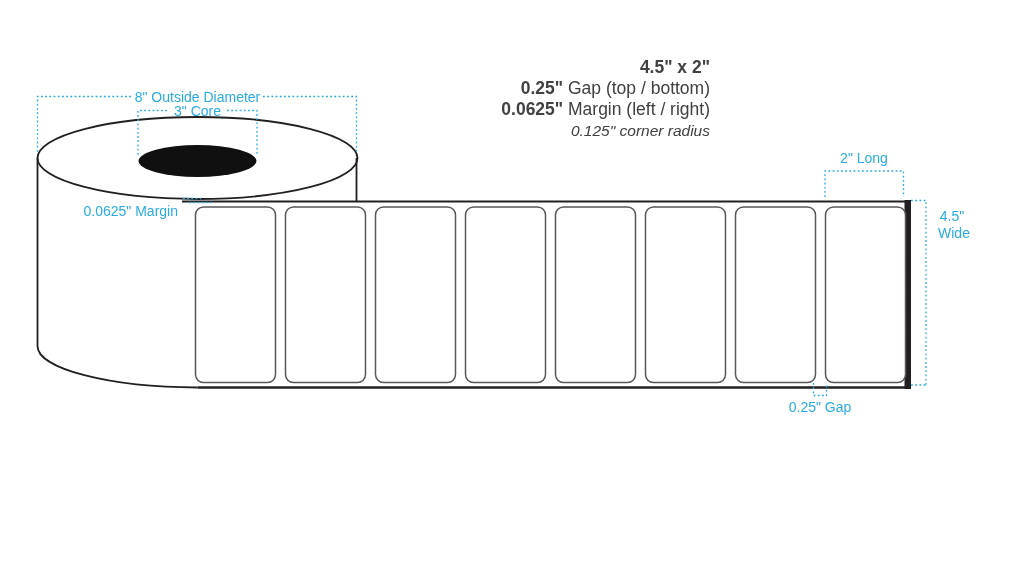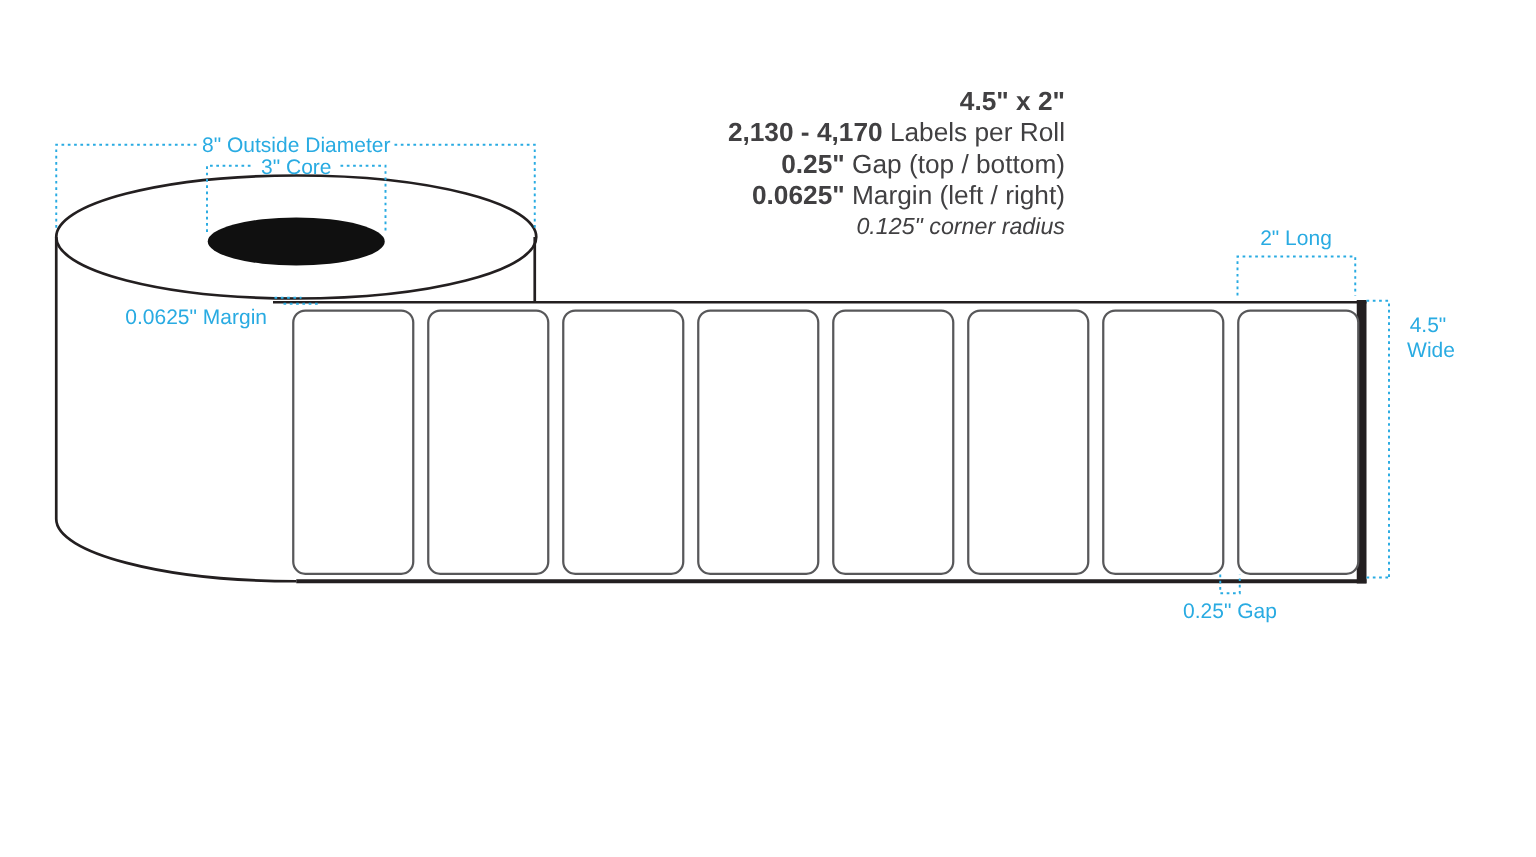--- a/index.html
+++ b/index.html
@@ -76,19 +76,18 @@
       <text class="bt" x="178" y="216" text-anchor="end">0.0625" Margin</text>
       <text class="bt" x="864" y="163" text-anchor="middle">2" Long</text>
       <text class="bt" x="952" y="221" text-anchor="middle">4.5"</text>
       <text class="bt" x="954" y="238" text-anchor="middle">Wide</text>
       <text class="bt" x="820" y="412" text-anchor="middle">0.25" Gap</text>
     </g>
   </svg>
 
   <div class="specs">
     <div><b>4.5" x 2"</b></div>
-    <div><b>2,130 - 4,170</b><span> Labels per Roll</span></div>
     <div><b>0.25"</b><span> Gap (top / bottom)</span></div>
     <div><b>0.0625"</b><span> Margin (left / right)</span></div>
     <div class="cr">0.125" corner radius</div>
   </div>
 
 </div>
 
 </body></html>

